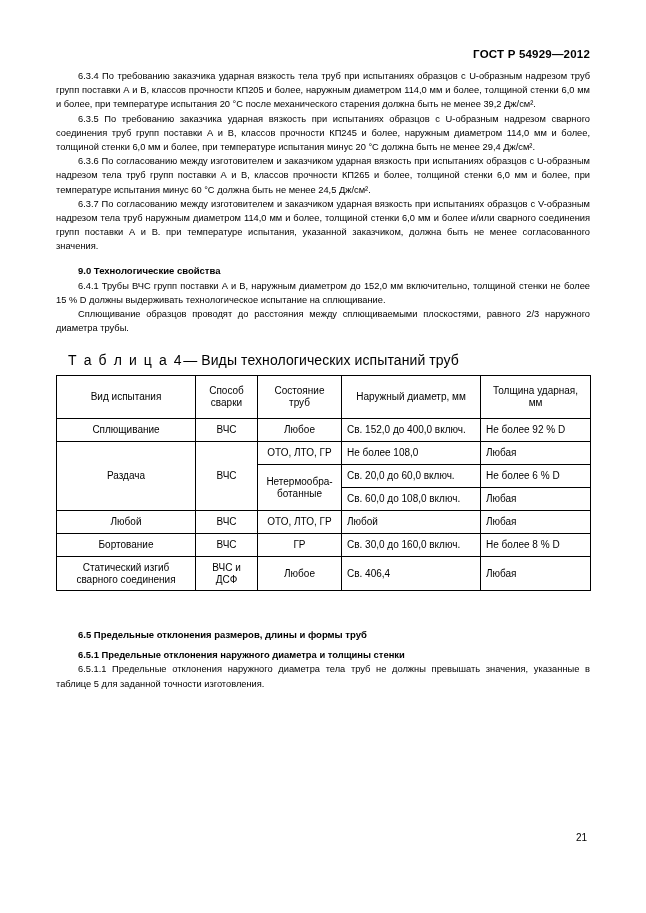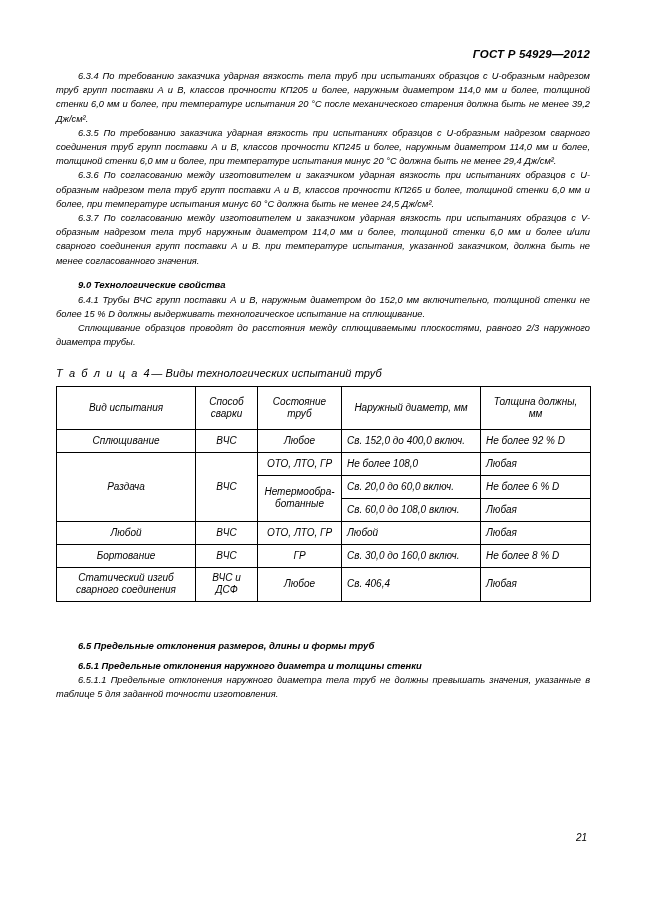--- a/index.html
+++ b/index.html
@@ -15,21 +15,20 @@
     position: relative;
     overflow: hidden;
   }
   .page {
     position: absolute;
     left: 0; top: 0;
     width: 646px;
     height: 913px;
     box-sizing: border-box;
     padding: 0;
-    font-style: italic;
   }
   .header {
     position: absolute;
     right: 56px;
     top: 48px;
     font-size: 11.5px;
     font-weight: bold;
     letter-spacing: 0.2px;
     white-space: nowrap;
   }
@@ -54,22 +53,22 @@
     font-size: 9.5px;
     font-weight: bold;
     margin: 11px 0 3px 22px;
   }
   .h-sub2 {
     font-size: 9.4px;
     font-weight: bold;
     margin: 9px 0 2px 22px;
   }
   .tbl-caption {
-    font-size: 11px;
-    margin: 17px 0 7px 0;
+    font-size: 14px;
+    margin: 17px 0 7px 12px;
     letter-spacing: 0.1px;
   }
   .tbl-caption .spaced {
     letter-spacing: 1.6px;
   }
   table.t4 {
     border-collapse: collapse;
     width: 534px;
     table-layout: fixed;
     font-size: 10px;
@@ -138,21 +137,21 @@
         <col style="width:84px">
         <col style="width:139px">
         <col style="width:110px">
       </colgroup>
       <thead>
         <tr>
           <th>Вид  испытания</th>
           <th>Способ сварки</th>
           <th>Состояние труб</th>
           <th>Наружный диаметр, мм</th>
-          <th>Толщина должны, мм</th>
+          <th>Толщина ударная, мм</th>
         </tr>
       </thead>
       <tbody>
         <tr class="rowh">
           <td class="c">Сплющивание</td>
           <td class="c">ВЧС</td>
           <td class="c">Любое</td>
           <td class="l">Св. 152,0  до 400,0 включ.</td>
           <td class="l">Не более  92 % D</td>
         </tr>

